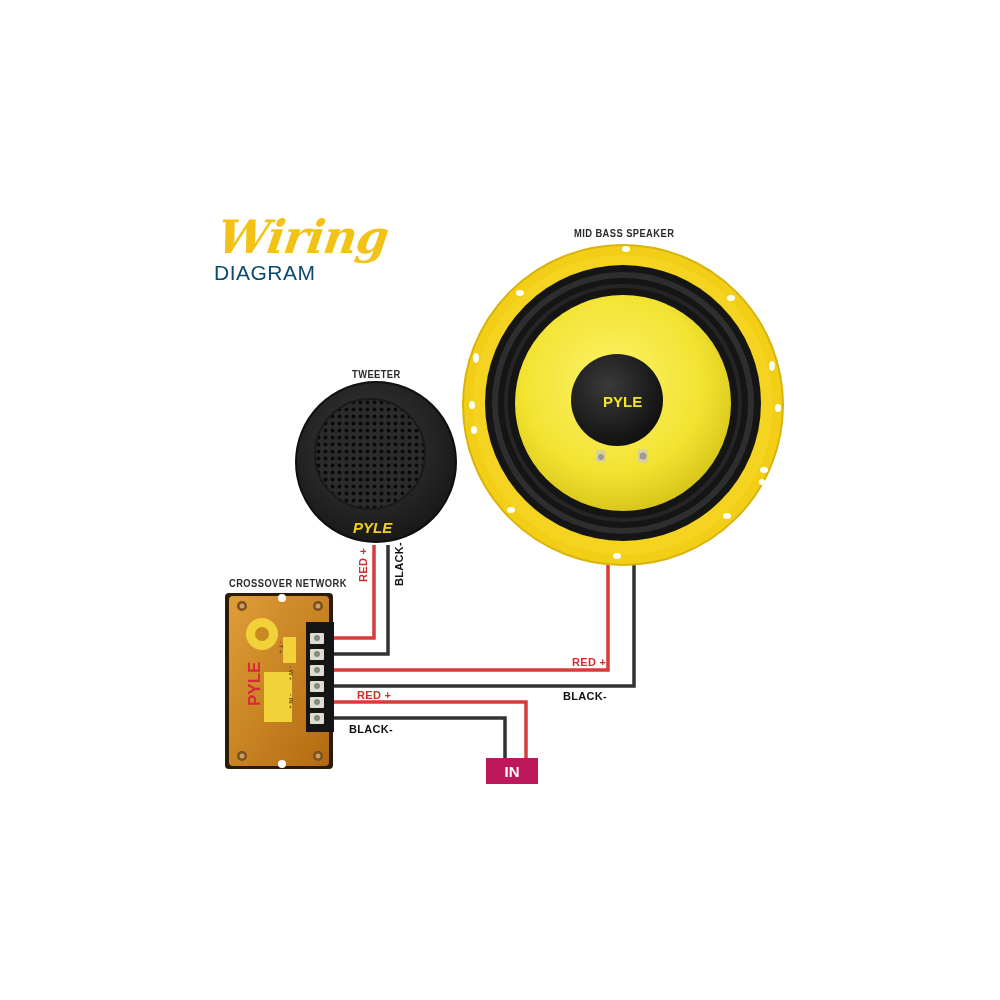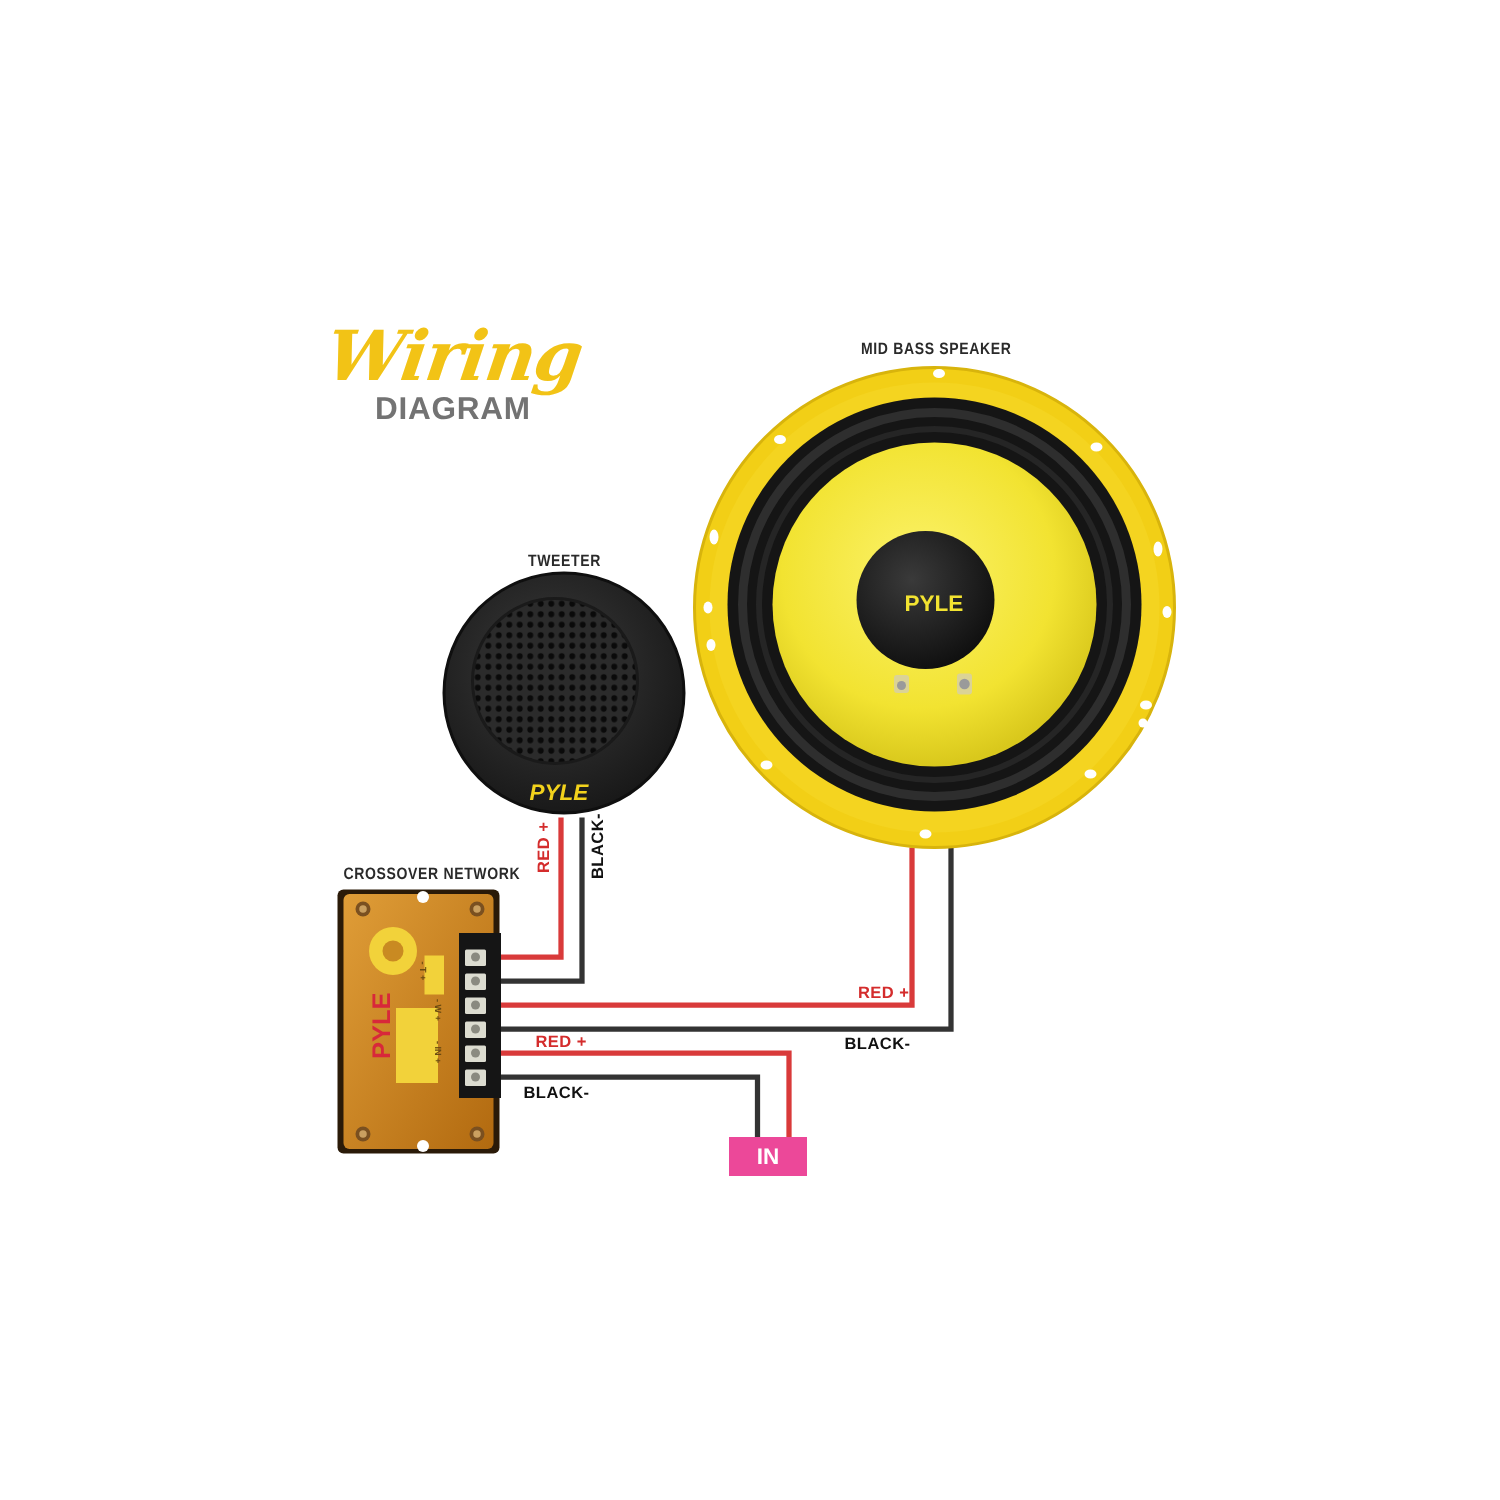--- a/index.html
+++ b/index.html
@@ -1,24 +1,24 @@
 <!DOCTYPE html>
 <html><head>
 <meta charset="utf-8">
 <style>
   html, body { margin:0; padding:0; background:#ffffff; }
   body { width:1000px; height:1000px; position:relative; overflow:hidden; font-family:"Liberation Sans", sans-serif; }
   .abs { position:absolute; }
   .title-script { left:218px; top:214px; font-family:"DejaVu Serif", serif; font-style:italic; font-weight:bold; font-size:46px; color:#f2c316; letter-spacing:-1px; line-height:1; transform:skewX(-8deg); }
-  .title-sub { left:214px; top:262px; font-family:"Liberation Sans", sans-serif; font-weight:bold; font-size:21px; color:#737373; letter-spacing:0.5px; line-height:1;margin-left:36px; }
+  .title-sub { left:214px; top:262px; font-family:"Liberation Sans", sans-serif; font-weight:normal; font-size:21px; color:#0c4a6e; letter-spacing:0.5px; line-height:1; }
   .lbl { font-family:"Liberation Sans", sans-serif; font-weight:bold; font-size:11px; color:#2a2a2a; letter-spacing:0.5px; transform:scaleX(0.85); transform-origin:left top; white-space:nowrap; }
   .wire-lbl { font-family:"Liberation Sans", sans-serif; font-weight:bold; font-size:11px; white-space:nowrap; letter-spacing:0.3px; }
   .red-t { color:#d42c2c; }
   .blk-t { color:#111; }
-  .in-box { left:486px; top:758px; width:52px; height:26px; background:#ec4899; color:#fff; font-weight:bold; font-size:15px; display:flex; align-items:center; justify-content:center; }
+  .in-box { left:486px; top:758px; width:52px; height:26px; background:#be185d; color:#fff; font-weight:bold; font-size:15px; display:flex; align-items:center; justify-content:center; }
   svg { position:absolute; left:0; top:0; }
 </style>
 </head>
 <body>
 
 <div class="abs title-script">Wiring</div>
 <div class="abs title-sub">DIAGRAM</div>
 
 <div class="abs lbl" style="left:574px; top:227px;">MID BASS SPEAKER</div>
 <div class="abs lbl" style="left:352px; top:368px;">TWEETER</div>

